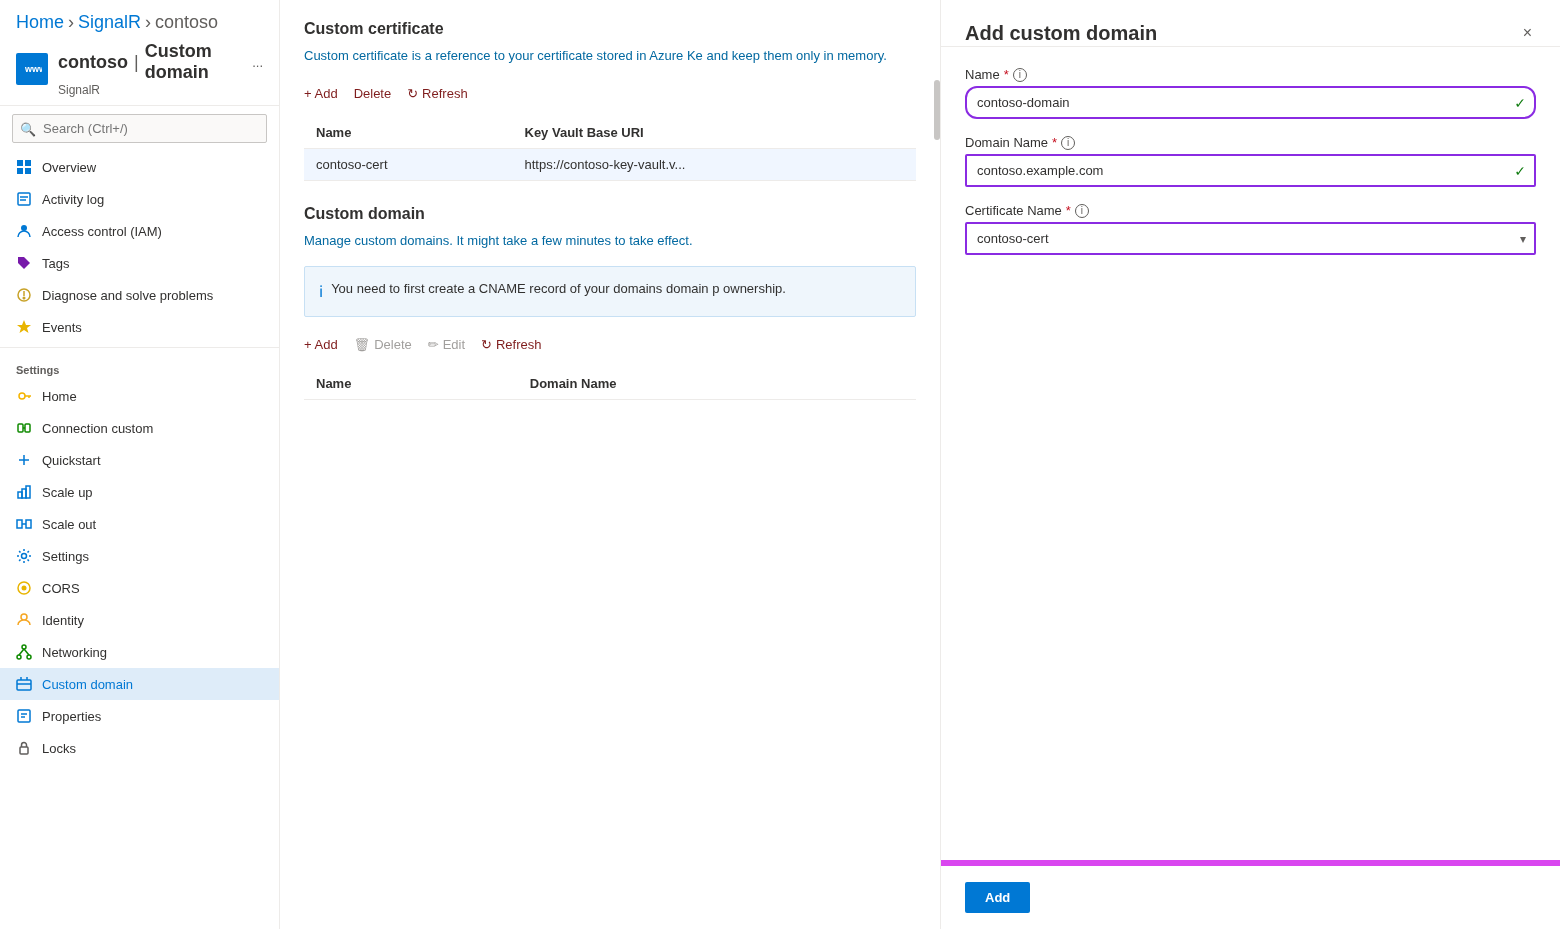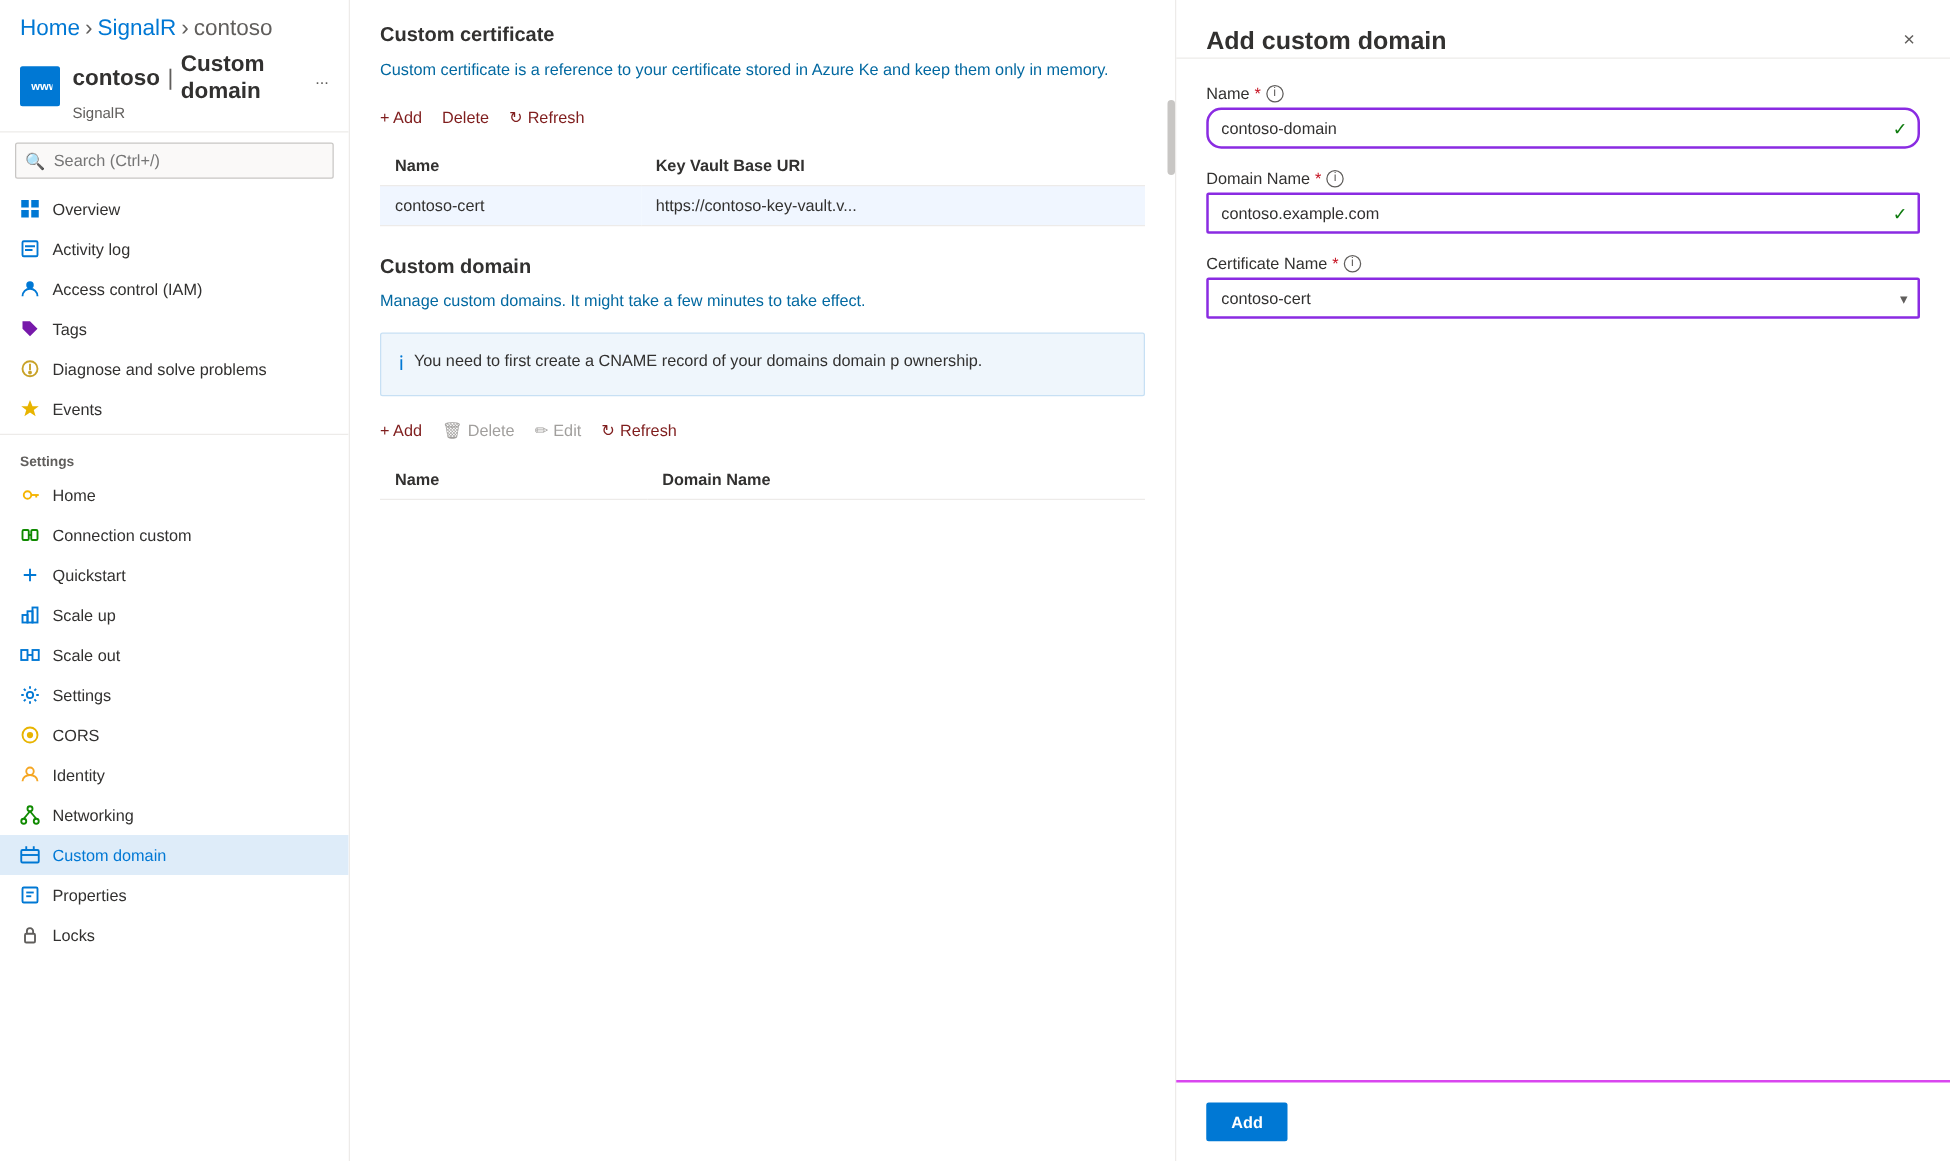--- a/index.html
+++ b/index.html
@@ -64,21 +64,21 @@
     .field-label { font-size: 13px; color: #323130; margin-bottom: 4px; display: flex; align-items: center; gap: 4px; }
     .required { color: #c50f1f; }
     .info-circle { width: 14px; height: 14px; border-radius: 50%; border: 1px solid #605e5c; display: inline-flex; align-items: center; justify-content: center; font-size: 10px; color: #605e5c; cursor: pointer; }
 
     .field-input { width: 100%; padding: 6px 32px 6px 10px; border: 2px solid #8a2be2; border-radius: 2px; font-size: 13px; color: #323130; position: relative; }
     .field-input.with-check { border-color: #8a2be2; }
     .input-wrapper { position: relative; }
     .input-check { position: absolute; right: 10px; top: 50%; transform: translateY(-50%); color: #107c10; font-size: 14px; }
     .input-chevron { position: absolute; right: 10px; top: 50%; transform: translateY(-50%); color: #605e5c; font-size: 12px; }
 
-    .panel-footer { padding: 16px 24px; border-top: 2px solid #d946ef; }
+    .panel-footer { padding: 16px 24px; border-top: 6px solid #d946ef; }
     .btn-primary { background: #0078d4; color: white; border: none; padding: 8px 20px; font-size: 13px; font-weight: 600; cursor: pointer; border-radius: 2px; }
 
     
     .icon-overview { color: #0078d4; }
     .icon-activity { color: #0078d4; }
     .icon-iam { color: #0078d4; }
     .icon-tags { color: #7719aa; }
     .icon-diagnose { color: #c8a228; }
     .icon-events { color: #e8b400; }
     .icon-keys { color: #f5b400; }

